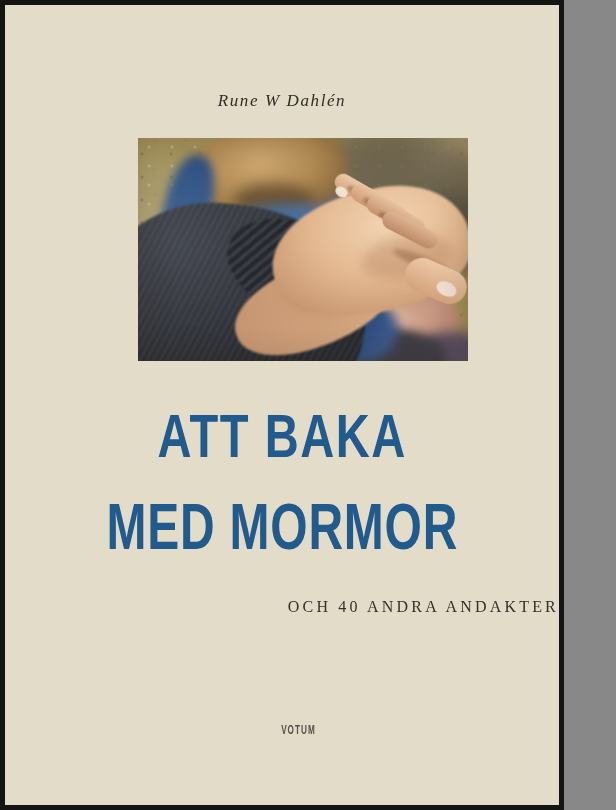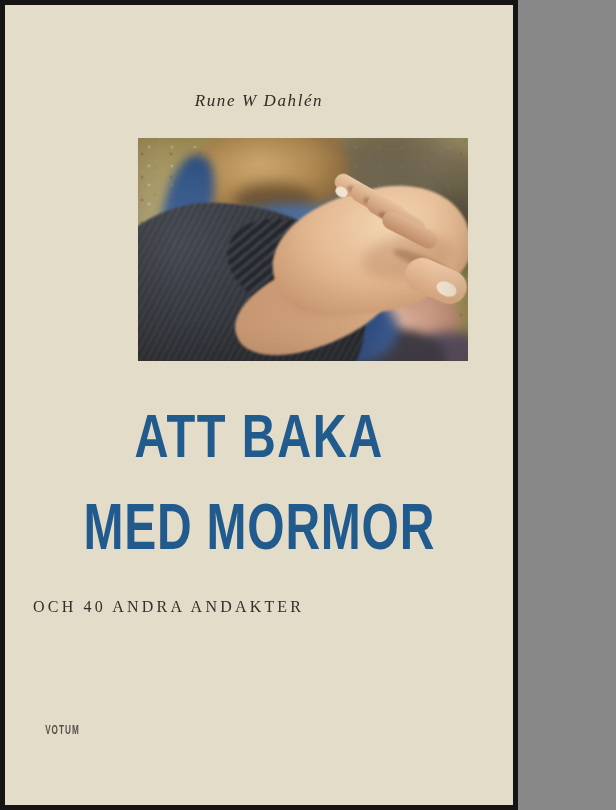--- a/index.html
+++ b/index.html
@@ -1,21 +1,21 @@
 <!DOCTYPE html>
 <html lang="sv" style="--background: #e3dcc9; --frame: #141414; --title-blue: #215a8c; --script-gold: #8c7124; --author-ink: #2f2c26; --subtitle-ink: #33302a; --publisher-ink: #55504a;"><head>
 <meta charset="utf-8">
 <style>
   :root{
     --background:#e3dcc9; --frame:#141414; --title-blue:#215a8c; --script-gold:#8c7124;
     --author-ink:#2f2c26; --subtitle-ink:#33302a; --publisher-ink:#55504a;
   }
   html,body{margin:0;padding:0;background:#888;}
   .page{
-    position:relative; width:518px; height:810px; box-sizing:border-box;
+    position:relative; width:564px; height:810px; box-sizing:border-box;
     background:var(--background); border:5px solid var(--frame); overflow:hidden;
     font-family:"Liberation Serif", serif;
   }
   
   .author{
     position:absolute; top:86px; left:0; right:0; text-align:center;
     font:italic 17px/1.2 "Liberation Serif", serif; letter-spacing:1.6px;
     color:var(--author-ink);
   }
   
@@ -103,28 +103,27 @@
   .t-line{position:absolute; left:0; right:0; text-align:center; line-height:1; white-space:nowrap;}
   .t-inner{display:inline-block; transform-origin:50% 50%;}
   .t1{top:400px; z-index:3; font:700 62px/1 "Liberation Sans", sans-serif; color:var(--title-blue); letter-spacing:2px;}
   .t1 .t-inner{transform:scaleX(.76);}
   .t2{top:421px; z-index:2; font:italic 700 80px/1 "DejaVu Serif", serif; color:var(--script-gold); letter-spacing:0;}
   .t2 .t-inner{transform:scaleX(.66);}
   .t3{top:490px; z-index:3; font:700 64px/1 "Liberation Sans", sans-serif; color:var(--title-blue); letter-spacing:1px;}
   .t3 .t-inner{transform:scaleX(.75);}
   
   .subtitle{
-    position:absolute; top:589px; left:0; right:0; text-align:left;
+    position:absolute; top:589px; left:0; right:0; text-align:right;
     font:400 16px/25px "Liberation Serif", serif; letter-spacing:3.2px;
     color:var(--subtitle-ink);
-    margin-left:28px;
   }
   
   .publisher{
-    position:absolute; top:718px; left:0; right:0; text-align:left;
+    position:absolute; top:718px; left:0; right:0; text-align:center;
     font:700 12px/1.2 "Liberation Sans", sans-serif; letter-spacing:1.5px;
     color:var(--publisher-ink);
     padding-left:32px;
   }
   .publisher .t-inner{transform:scaleX(.68);}
 </style>
 </head>
 <body>
 
 <div class="page">

